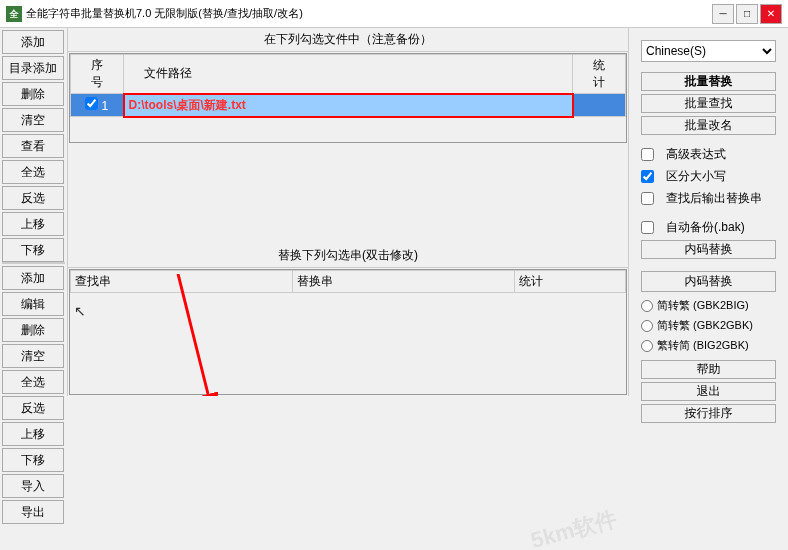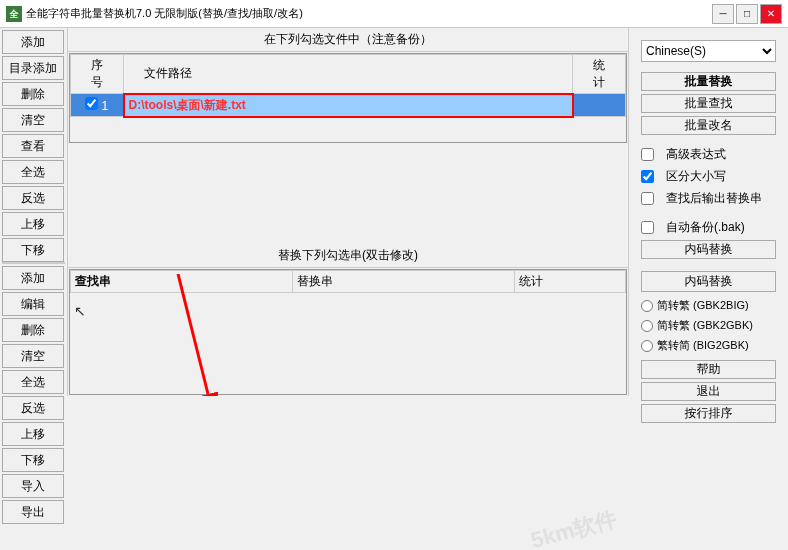--- a/index.html
+++ b/index.html
@@ -346,21 +346,21 @@
         <line x1="10" y1="0" x2="40" y2="120" stroke="red" stroke-width="3" marker-end="url(#arrowhead)"></line>
       </svg>
     </div>
 
     <div class="section-header" style="margin-top: 100px;">替换下列勾选串(双击修改)</div>
 
     <div class="replace-table-container">
       <table class="replace-table">
         <thead>
           <tr>
-            <th style="width:40%;font-weight:bold;">查找串</th>
+            <th style="width:40%;">查找串</th>
             <th style="width:40%;">替换串</th>
             <th style="width:20%;">统计</th>
           </tr>
         </thead>
         <tbody>
         </tbody>
       </table>
     </div>
 
     <div style="position:absolute; left:74px; top:303px; font-size:14px; pointer-events:none; z-index:20; color:#333;">↖</div>

